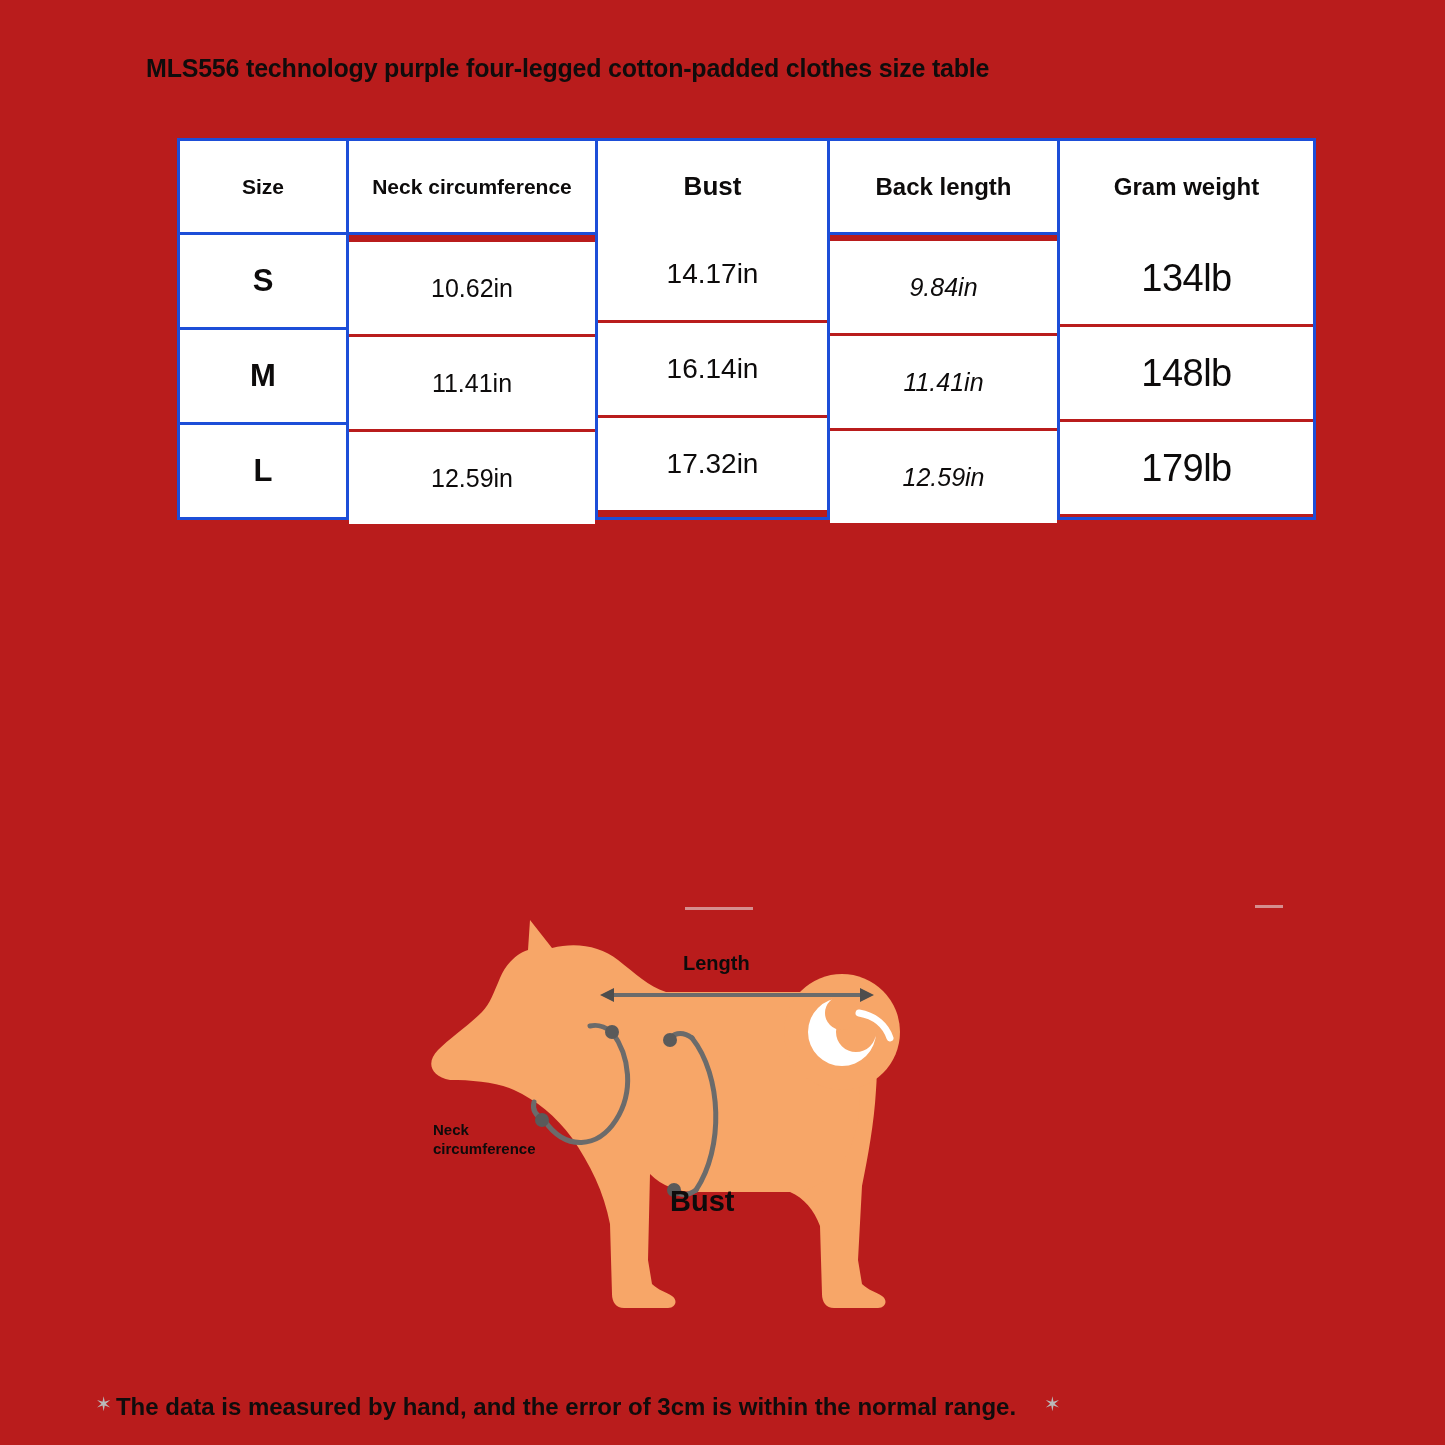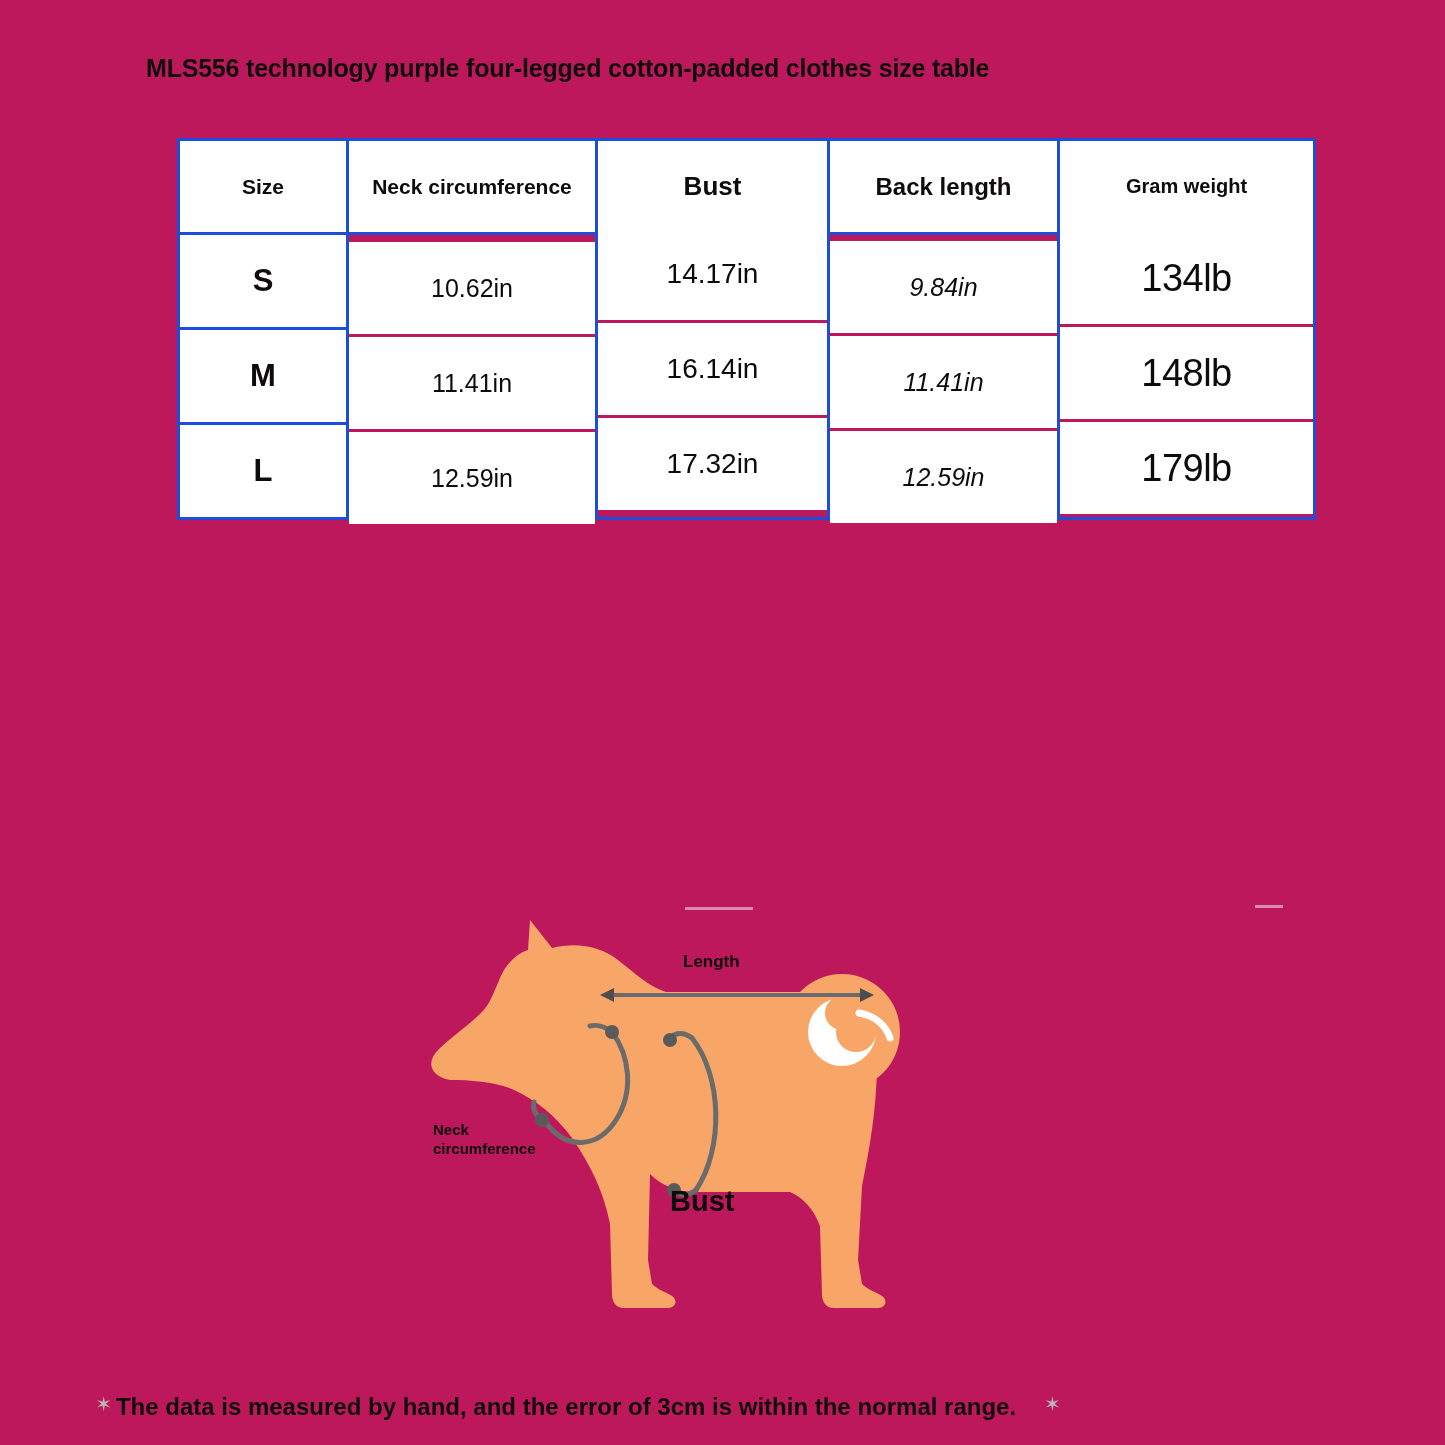--- a/index.html
+++ b/index.html
@@ -8,21 +8,21 @@
     background: #ffffff;
   }
   body {
     font-family: "Liberation Sans", sans-serif;
     color: #111111;
   }
   #page {
     position: relative;
     width: 1445px;
     height: 1445px;
-    background: #be185d;
+    background: #b91c1c;
     overflow: hidden;
   }
 
   
   #chart-title {
     position: absolute;
     left: 146px;
     top: 54px;
     font-size: 25px;
     font-weight: bold;
@@ -55,21 +55,21 @@
   .col-back       { width: 230px; }
   .col-gram       { width: 256px; }
 
   #size-table thead tr { height: 94px; }
   #size-table tbody tr { height: 95px; }
 
   .th-size  { font-size: 21px; font-weight: bold; }
   .th-neck  { font-size: 21px; font-weight: bold; }
   .th-bust  { font-size: 26px; font-weight: bold; }
   .th-back  { font-size: 24px; font-weight: bold; }
-  .th-gram  { font-size: 20px; font-weight: bold; }
+  .th-gram  { font-size: 24px; font-weight: bold; }
 
   .cell-size {
     font-size: 31px;
     font-weight: bold;
   }
   .cell-neck {
     font-size: 25px;
     position: relative;
     top: 7px;
   }
@@ -107,21 +107,21 @@
   }
 
   .diagram-label {
     position: absolute;
     color: #0d0b0b;
     white-space: pre;
   }
   #label-length {
     left: 683px;
     top: 952px;
-    font-size: 17px;
+    font-size: 20px;
     font-weight: bold;
     text-align: center;
   }
   #label-neck {
     left: 433px;
     top: 1101px;
     font-size: 15px;
     font-weight: bold;
     line-height: 1.25;
     margin-top: 20px;

